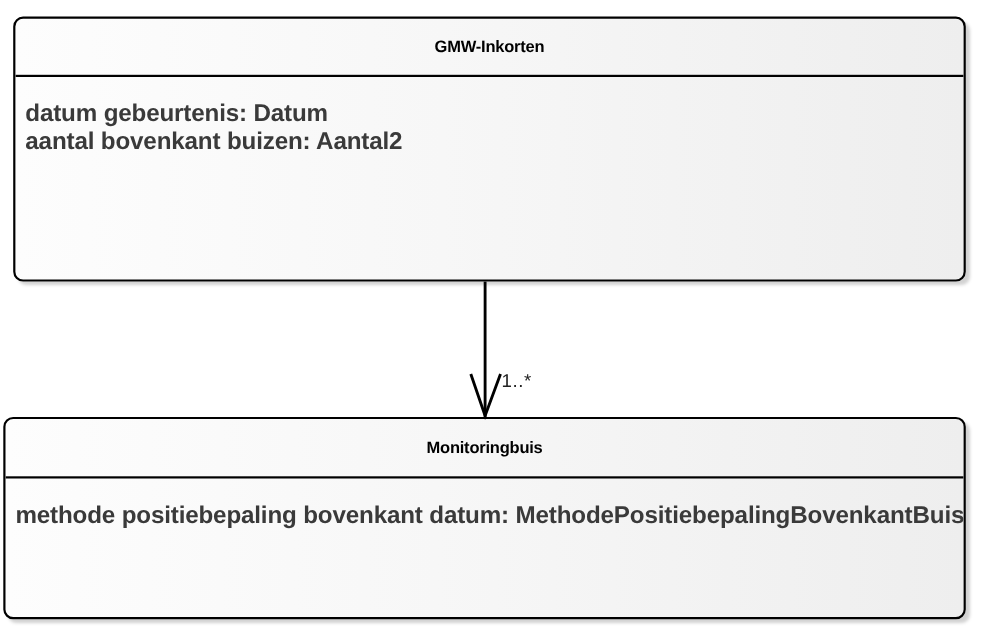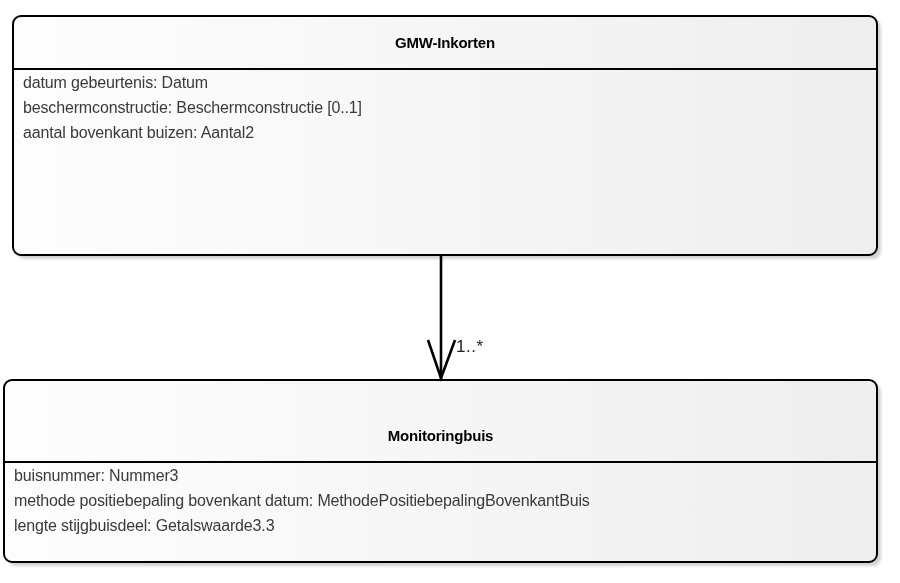--- a/index.html
+++ b/index.html
@@ -43,25 +43,26 @@
     color: #000000;
     border-bottom: 2px solid #000000;
     display: flex;
     align-items: center;
     justify-content: center;
     letter-spacing: -0.2px;
   }
 
   .uml-class-attributes {
     box-sizing: border-box;
-    padding: 0 0 6px 9px;
-    font-size: 16px;
+    padding: 20px 0 6px 9px;
+    font-size: 22px;
     line-height: 25px;
     color: #3a3a3a;
     white-space: nowrap;
+    font-weight: bold;
   }
 
   .attr-line {
     display: block;
     letter-spacing: -0.15px;
   }
 
   .attr-line.stereotype {
     padding-left: 12px;
     padding-top: 9px;
@@ -79,21 +80,20 @@
   }
 
   #class-monitoringbuis {
     left: 3px;
     top: 379px;
     width: 875px;
     height: 184px;
   }
   #class-monitoringbuis .uml-class-header {
     height: 54px;
-    margin-top: 28px;
   }
 
   
   #association-connector {
     position: absolute;
     left: 0;
     top: 0;
     width: 900px;
     height: 583px;
     pointer-events: none;
@@ -112,31 +112,28 @@
 </style>
 </head>
 <body>
 
 <div id="diagram-canvas">
 
   <div class="uml-class" id="class-gmw-inkorten">
     <div class="uml-class-header">GMW-Inkorten</div>
     <div class="uml-class-attributes">
       <span class="attr-line">datum gebeurtenis: Datum</span>
-      <span class="attr-line">beschermconstructie: Beschermconstructie [0..1]</span>
       <span class="attr-line">aantal bovenkant buizen: Aantal2</span>
     </div>
   </div>
 
   <div class="uml-class" id="class-monitoringbuis">
     <div class="uml-class-header">Monitoringbuis</div>
     <div class="uml-class-attributes">
-      <span class="attr-line">buisnummer: Nummer3</span>
       <span class="attr-line">methode positiebepaling bovenkant datum: MethodePositiebepalingBovenkantBuis</span>
-      <span class="attr-line">lengte stijgbuisdeel: Getalswaarde3.3</span>
     </div>
   </div>
 
   <svg id="association-connector" viewBox="0 0 900 583">
     <line x1="441" y1="256" x2="441" y2="379" stroke="#000000" stroke-width="2.6"></line>
     <polyline points="428,340 441,378 455,340" fill="none" stroke="#000000" stroke-width="2.6" stroke-linejoin="miter"></polyline>
   </svg>
 
   <span class="mult-label">1..*</span>
 

